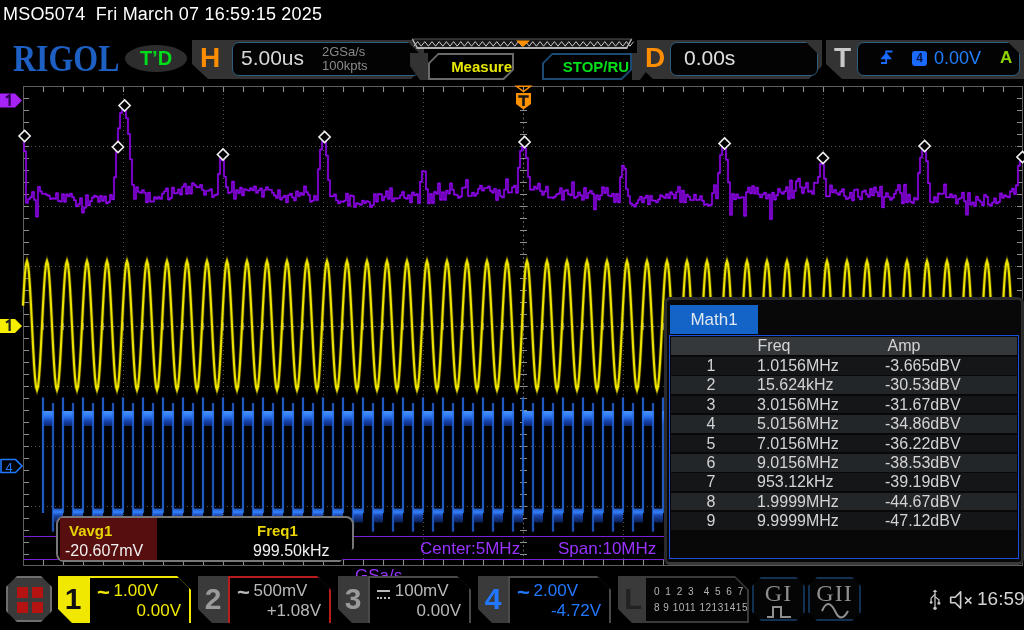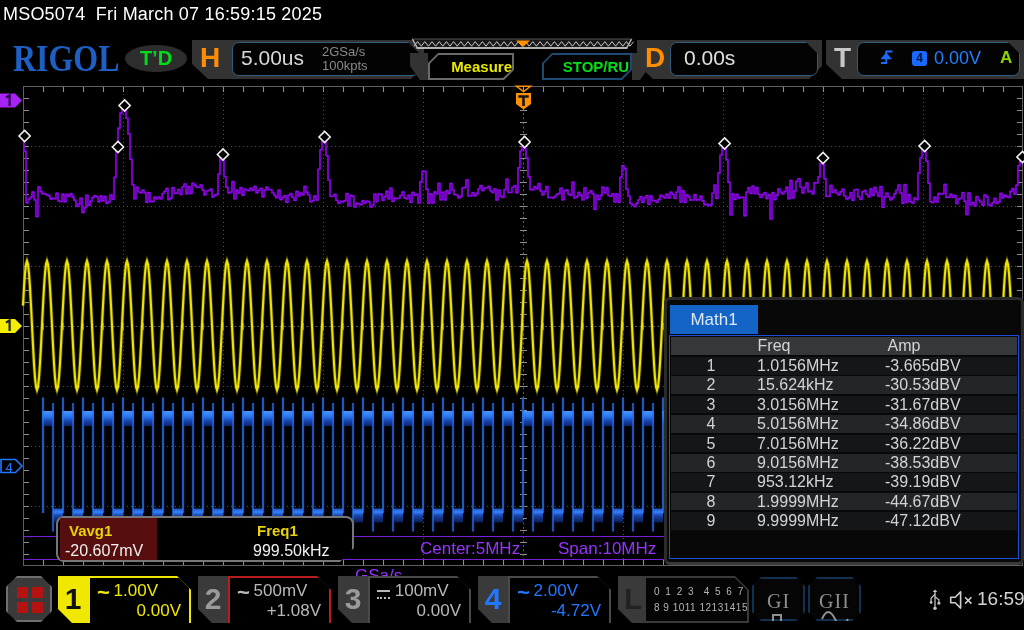--- a/index.html
+++ b/index.html
@@ -33,21 +33,21 @@
 .c1{position:absolute;left:0;width:80px;text-align:center;top:0}
 .c2{position:absolute;left:86px;width:130px;top:0}
 .c3{position:absolute;left:214px;width:130px;top:0}
 .chbox{top:576px;width:133px;height:47px}
 .chnum{position:absolute;left:0;top:0;width:30px;height:47px;font-size:30px;font-weight:bold;text-align:center;line-height:45px}
 .chmain{position:absolute;left:30px;top:0;width:103px;height:49px;background:#000;font-size:17px}
 .l1{position:absolute;left:7px;top:3px;white-space:nowrap}
 .l2{position:absolute;right:8px;top:23px}
 .sym{font-weight:bold;font-size:22px;letter-spacing:-1px;vertical-align:-4px;display:inline-block;line-height:10px}
 .gbtn{top:577px;width:53px;height:44px;background:#050505;border:2px solid #12304f;border-radius:4px;clip-path:polygon(9px 0,44px 0,53px 9px,53px 35px,44px 44px,9px 44px,0 35px,0 9px);text-align:center}
-.gbtn .gt{color:#8f8f8f;font-size:20px;letter-spacing:1px;line-height:20px;margin-top:12px;font-family:"Liberation Serif",serif}
+.gbtn .gt{color:#8f8f8f;font-size:24px;letter-spacing:1px;line-height:20px;margin-top:4px;font-family:"Liberation Serif",serif}
 .time{left:977px;top:588px;color:#d2d2d2;font-size:19px}
 </style></head><body>
 <div id="scr">
 <div class="abs topline">MSO5074&nbsp; Fri March 07 16:59:15 2025</div>
 <div class="abs rigol">RIGOL</div>
 <div class="abs td">T’D</div>
 <div class="abs panel pan-h"></div>
 <div class="abs biglet" style="left:200px">H</div>
 <div class="abs ibox hbox"></div>
 <div class="abs" style="left:241px;top:46px;color:#d8d8d8;font-size:21px">5.00us</div>

